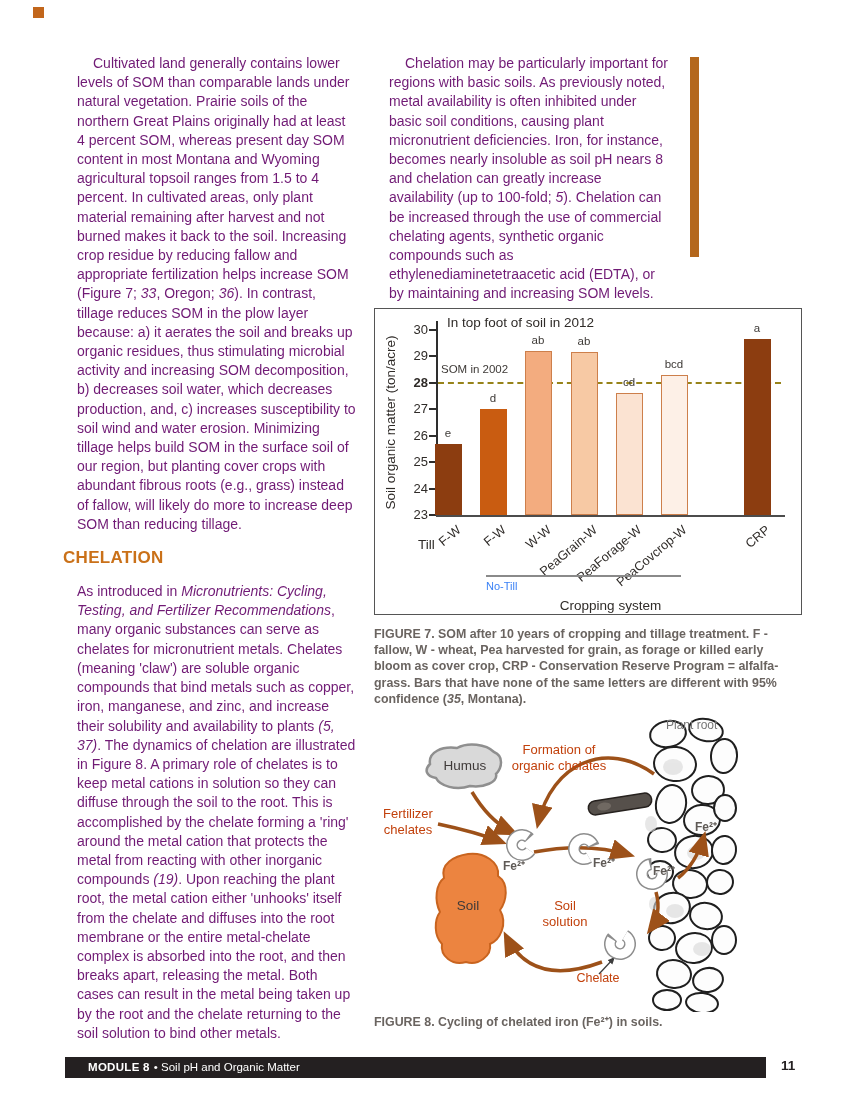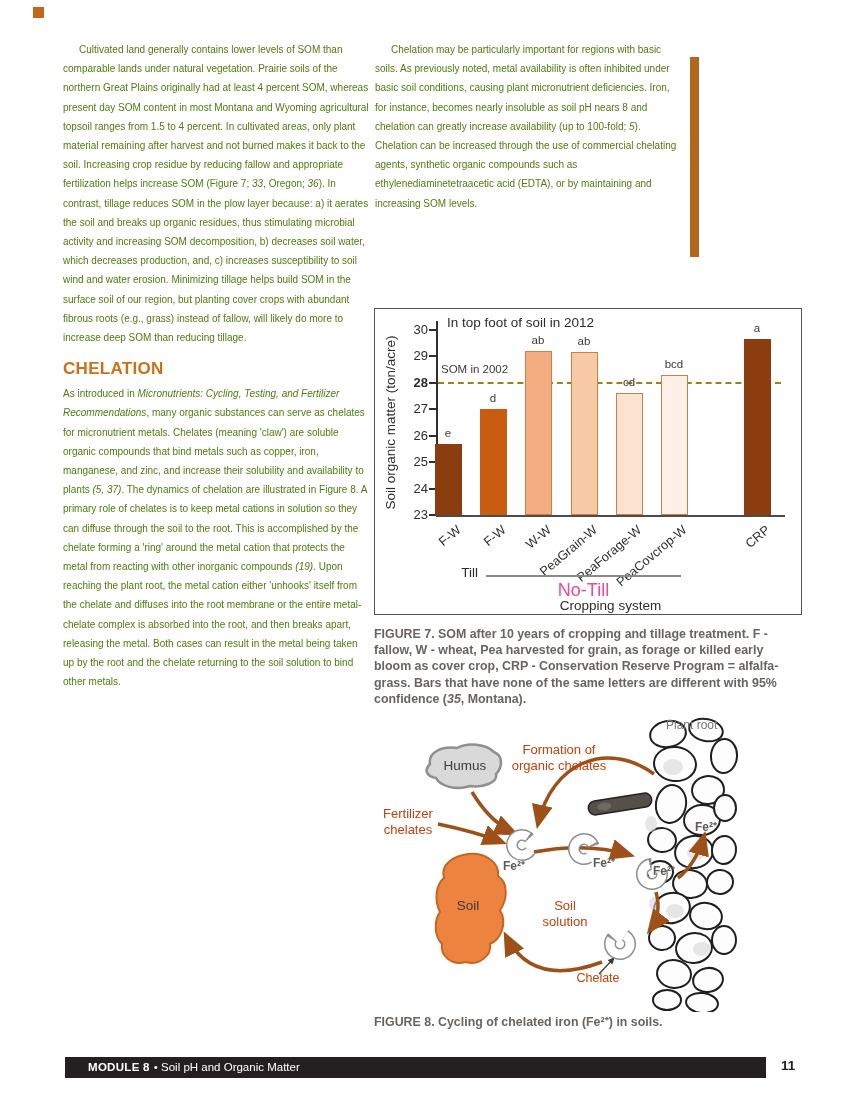--- a/index.html
+++ b/index.html
@@ -7,42 +7,42 @@
     width:850px;height:1100px;position:relative;background:#ffffff;
     font-family:"Liberation Sans",sans-serif;color:#3e3a37;overflow:hidden;
   }
   .abs{position:absolute;}
   
   .corner-square{left:33px;top:7px;width:11px;height:11px;background:#c2661b;}
   .accent-bar{left:690px;top:57px;width:9px;height:200px;background:#b4671c;}
   
   .col-left{left:63px;top:40px;width:307px;}
   .col-right-para{left:375px;top:40px;width:308px;}
-  p.body{margin:0;font-size:10px;line-height:19.2px;color:#4d7c0f;}
+  p.body{margin:14px;font-size:14px;line-height:19.2px;color:#701a75;}
   p.indent{text-indent:16px;}
   h2.section{margin:12px 0 5px 0;font-size:17px;font-weight:bold;color:#ca7119;letter-spacing:.3px;}
   
   .chart-box{left:374px;top:308px;width:426px;height:305px;border:1px solid #555;background:#fff;}
   .chart-title{position:absolute;left:72px;top:6px;font-size:13.5px;color:#2f2b28;}
   .y-axis-title{position:absolute;left:-85px;top:106px;width:200px;text-align:center;
     transform:rotate(-90deg);font-size:13.5px;color:#2f2b28;}
   .som-label{position:absolute;left:66px;top:54px;font-size:11.5px;color:#3e3a37;}
   #plot{position:absolute;left:0;top:0;width:100%;height:100%;}
   .yaxis-line{position:absolute;background:#2e2e2e;}
   .xaxis-line{position:absolute;background:#4c4c4c;}
   .ytick{position:absolute;text-align:right;font-size:13px;color:#2f2b28;}
   .ymark{position:absolute;width:7px;height:2px;background:#2e2e2e;}
   .refline{position:absolute;border-top:2px dashed #97831a;height:0;}
   .bar{position:absolute;border:1px solid;box-sizing:border-box;}
   .sig{position:absolute;width:40px;text-align:center;font-size:11.5px;color:#3e3a37;}
   .xlab{position:absolute;font-size:12.8px;color:#2f2b28;white-space:nowrap;
     transform:rotate(-40deg);transform-origin:top right;}
-  .till-label{position:absolute;left:43px;top:256px;width:60px;text-align:right;font-size:13.5px;color:#2f2b28;}
+  .till-label{position:absolute;left:43px;top:228px;width:60px;text-align:left;font-size:13.5px;color:#2f2b28;}
   .notill-line{position:absolute;left:111px;top:266px;width:195px;height:2px;background:#8a8a8a;}
-  .notill-label{position:absolute;left:111px;top:271px;width:195px;text-align:center;font-size:18px;color:#ec4899;}
+  .notill-label{position:absolute;left:111px;top:271px;width:195px;font-size:11px;color:#3b82f6;}
   .xaxis-title{position:absolute;left:63px;top:289px;width:345px;text-align:center;font-size:13.5px;color:#2f2b28;}
   
   .caption{font-weight:bold;color:#6a6460;font-size:12.4px;line-height:16.2px;}
   .cap7{left:374px;top:626px;width:424px;}
   .cap8{left:374px;top:1014px;width:420px;}
   
   .fig8{left:372px;top:712px;width:440px;height:300px;}
   .fig8 svg{position:absolute;left:0;top:0;}
   .fig8-label{position:absolute;white-space:pre-line;text-align:center;}
   .lbl-gray{color:#c2410c;font-size:13px;line-height:16px;}

